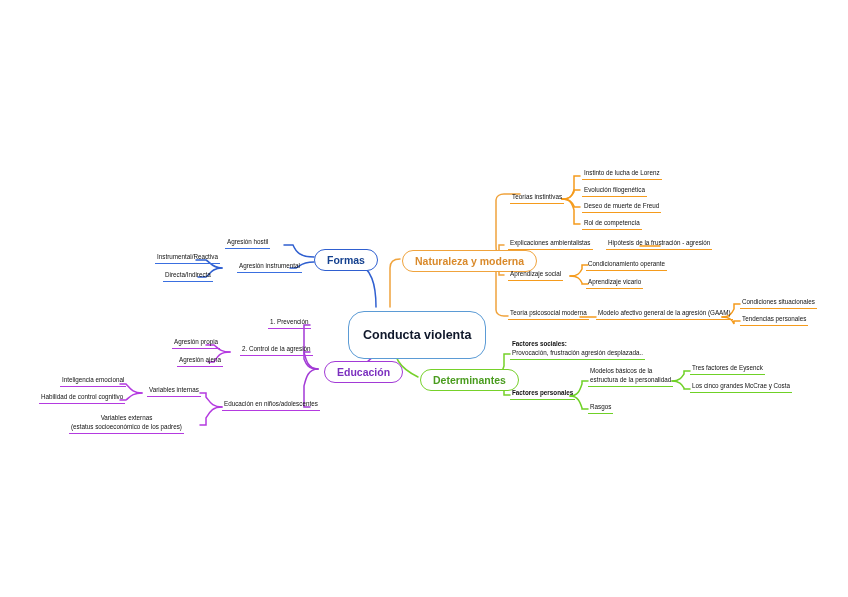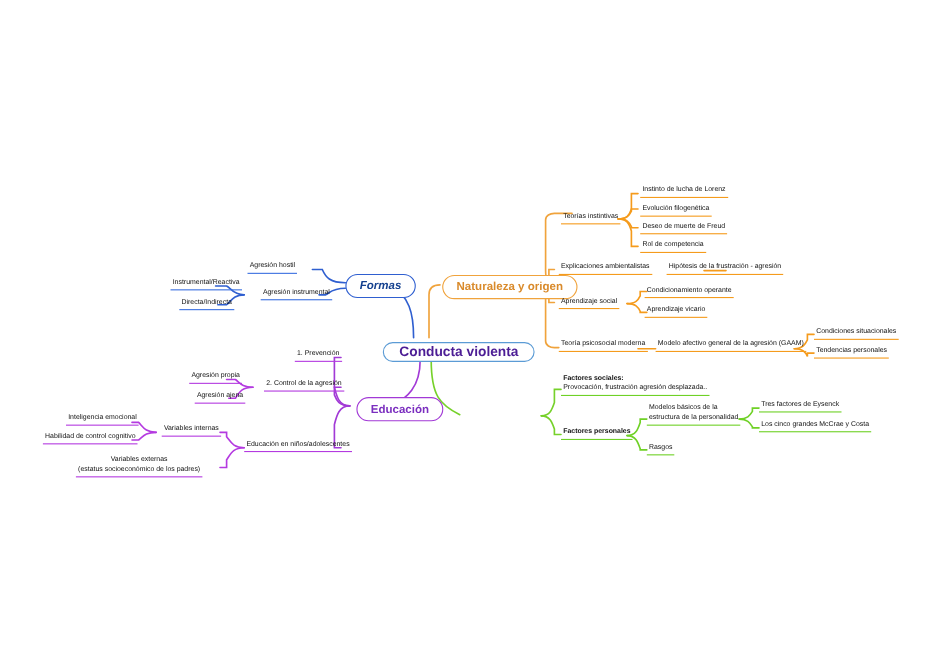--- a/index.html
+++ b/index.html
@@ -13,22 +13,22 @@
 
   .node{position:absolute;white-space:nowrap;}
 
   
   .pill{
     border-radius:14px;border:1.4px solid #777;
     padding:4px 12px;font-weight:bold;background:#fff;
     line-height:1.15;
   }
   .root{
-    font-size:12.5px;color:#4c1d95;border-color:#5b9bd5;
-    border-width:1.6px;border-radius:16px;padding:1px 14px;
+    font-size:12.5px;color:#0f172a;border-color:#5b9bd5;
+    border-width:1.6px;border-radius:16px;padding:16px 14px;
   }
   .br-formas{font-size:10.5px;color:#15418f;border-color:#2f5fd0;}
   .br-nat{font-size:10.5px;color:#d98a2b;border-color:#f0a33c;}
   .br-prev{font-size:10.5px;color:#7b2fbf;border-color:#a23ad6;}
   .br-det{font-size:10.5px;color:#4a9c1f;border-color:#76d12a;}
 
   
   .leaf{
     font-size:6.3px;color:#111;padding:0 2px 1.5px 2px;
     border-bottom:1.6px solid #999;line-height:1.35;
@@ -104,28 +104,28 @@
       <path d="M570,396 C578,396 580,390 582,384 L582,381 L588,381" stroke="#6fd126"></path>
       <path d="M570,396 C578,396 580,402 582,408 L582,409 L588,409" stroke="#6fd126"></path>
 
       <path d="M672,381 C680,381 682,377 684,374 L684,371 L690,371" stroke="#6fd126"></path>
       <path d="M672,381 C680,381 682,385 684,388 L684,389 L690,389" stroke="#6fd126"></path>
     </g>
   </svg>
 
   <div class="node pill root" style="left:348px;top:311px;">Conducta violenta</div>
 
-  <div class="node pill br-formas" style="left:314px;top:249px;font-style:italic;">Formas</div>
+  <div class="node pill br-formas" style="left:314px;top:249px;">Formas</div>
 
   <div class="node leaf u-blue" style="left:225px;top:238px;">Agresión hostil</div>
   <div class="node leaf u-blue" style="left:237px;top:262px;">Agresión instrumental</div>
   <div class="node leaf u-blue" style="left:155px;top:253px;">Instrumental/Reactiva</div>
   <div class="node leaf u-blue" style="left:163px;top:271px;">Directa/Indirecta</div>
 
-  <div class="node pill br-nat" style="left:402px;top:250px;">Naturaleza y origen</div>
+  <div class="node pill br-nat" style="left:402px;top:250px;">Naturaleza y moderna</div>
 
   <div class="node leaf u-orange" style="left:510px;top:193px;">Teorías instintivas</div>
   <div class="node leaf u-orange" style="left:582px;top:169px;">Instinto de lucha de Lorenz</div>
   <div class="node leaf u-orange" style="left:582px;top:186px;">Evolución filogenética</div>
   <div class="node leaf u-orange" style="left:582px;top:202px;">Deseo de muerte de Freud</div>
   <div class="node leaf u-orange" style="left:582px;top:219px;">Rol de competencia</div>
 
   <div class="node leaf u-orange" style="left:508px;top:239px;">Explicaciones ambientalistas</div>
   <div class="node leaf u-orange" style="left:606px;top:239px;">Hipótesis de la frustración - agresión</div>
 
@@ -148,20 +148,21 @@
   <div class="node leaf u-purple" style="left:222px;top:400px;">Educación en niños/adolescentes</div>
   <div class="node leaf u-purple" style="left:147px;top:386px;">Variables internas</div>
   <div class="node leaf u-purple" style="left:60px;top:376px;">Inteligencia emocional</div>
   <div class="node leaf u-purple" style="left:39px;top:393px;">Habilidad de control cognitivo</div>
 
   <div class="node leaf u-purple two" style="left:69px;top:413px;text-align:center;">
     <span class="lbl-sub">Variables externas</span>
     <span class="lbl-sub">(estatus socioeconómico de los padres)</span>
   </div>
 
+  <div class="node pill br-det" style="left:420px;top:369px;">Determinantes</div>
 
   <div class="node leaf u-green two" style="left:510px;top:339px;">
     <span class="lbl-strong">Factores sociales:</span>
     <span class="lbl-sub">Provocación, frustración agresión desplazada..</span>
   </div>
 
   <div class="node leaf u-green bold" style="left:510px;top:389px;">Factores personales</div>
 
   <div class="node leaf u-green two" style="left:588px;top:366px;">
     <span class="lbl-sub">Modelos básicos de la</span>

